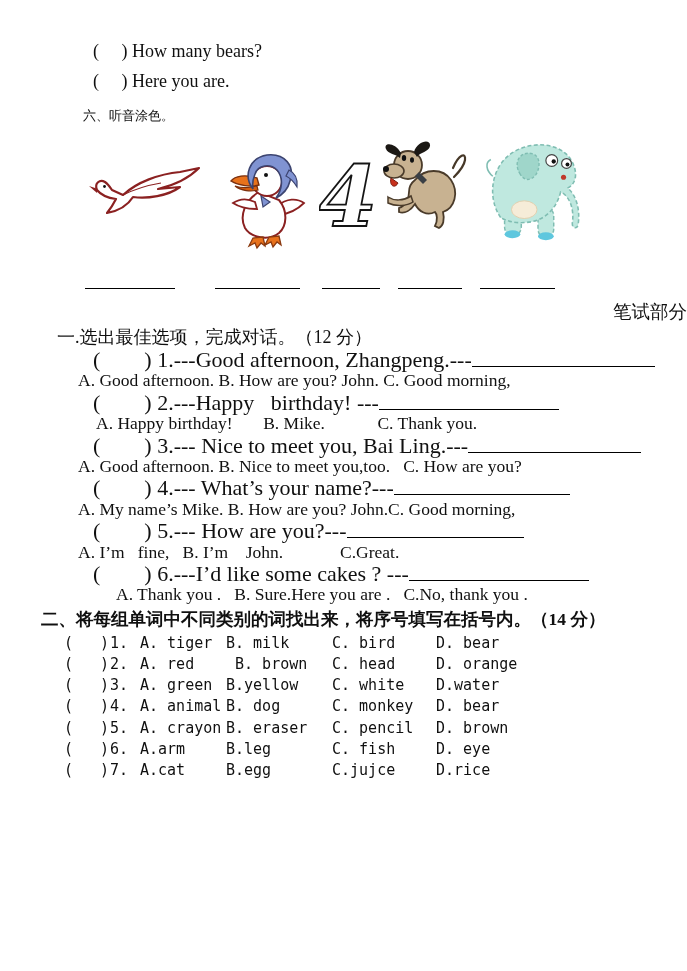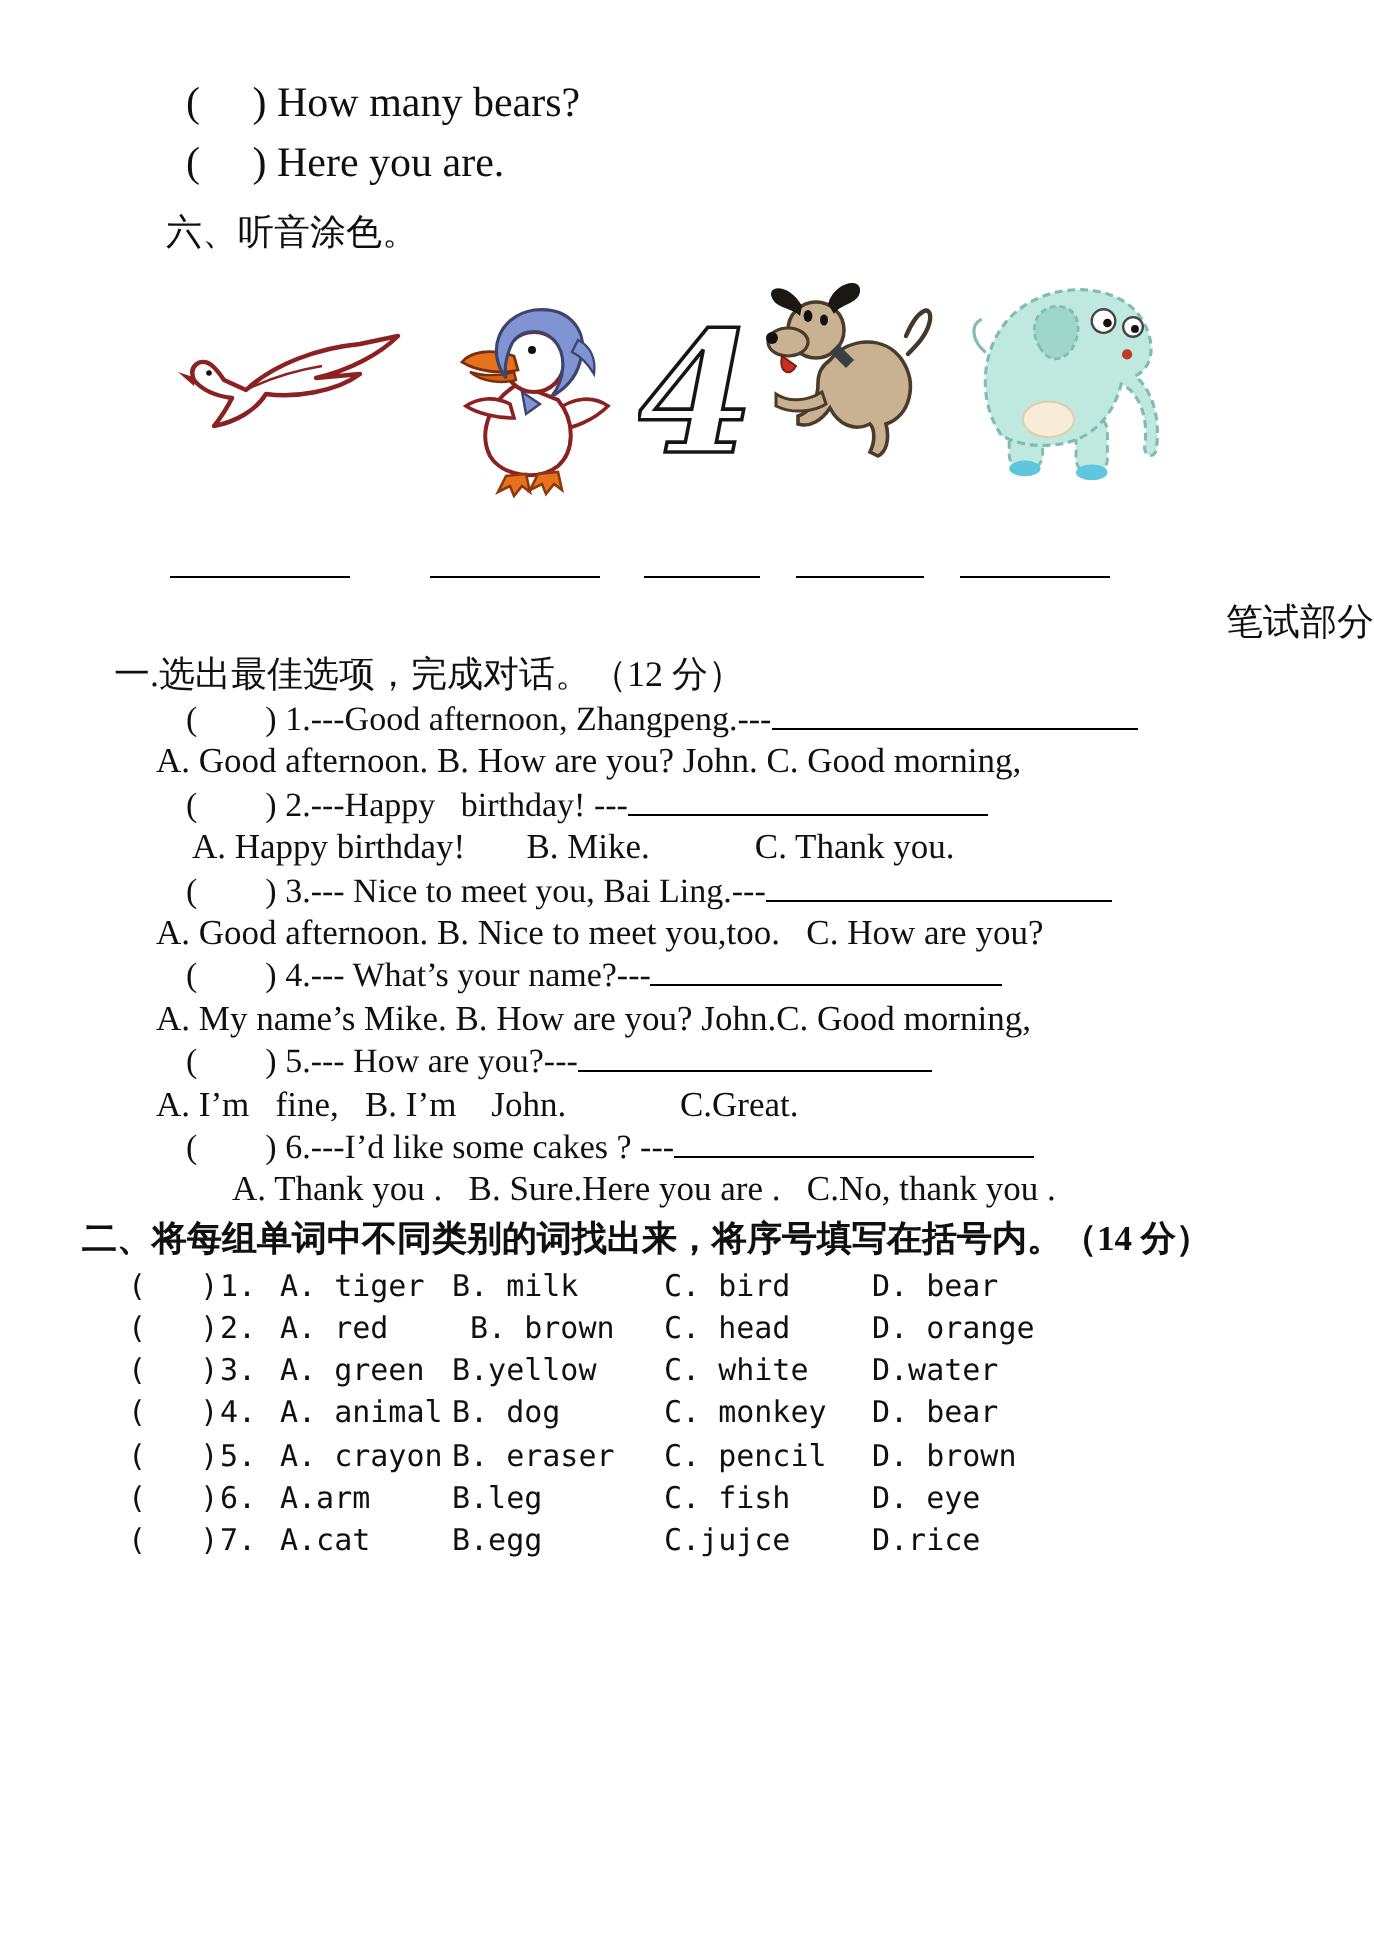--- a/index.html
+++ b/index.html
@@ -2,30 +2,30 @@
 <html><head>
 <meta charset="utf-8">
 <style>
   html,body{margin:0;padding:0;}
   body{
     width:687px;height:971px;background:#ffffff;color:#101010;
     font-family:"Liberation Serif","DejaVu Serif",serif;
     overflow:hidden;
   }
   .page{position:relative;width:687px;height:971px;}
-  .top-line{font-size:21px;line-height:22px;margin:8px 4px 0 93px;white-space:pre;}
+  .top-line{font-size:18px;line-height:22px;margin:8px 4px 0 93px;white-space:pre;}
   .top-line.first{margin-top:40px;}
-  .sec6-title{font-size:18px;line-height:24px;margin:12px 0 0 83px;}
+  .sec6-title{font-size:13px;line-height:24px;margin:12px 0 0 83px;}
   .images-row{display:flex;align-items:flex-end;height:120px;margin:2px 0 0 85px;}
   .img-box{flex:none;}
   .blanks-row{margin:26px 0 0 85px;height:15px;line-height:14px;}
   .blank{display:inline-block;height:12px;border-bottom:1.6px solid #000;}
   .written-title{font-size:18.5px;line-height:22px;margin-top:10px;padding-left:43px;text-align:right;}
   .p1-heading{font-size:18px;line-height:24px;margin:2px 0 0 57px;}
-  .q-line{font-size:17px;line-height:21.4px;margin-left:93px;white-space:pre;}
+  .q-line{font-size:22px;line-height:21.4px;margin-left:93px;white-space:pre;}
   .a-line{font-size:17.5px;line-height:21.4px;margin-left:78px;white-space:pre;}
   .uline{display:inline-block;width:180px;height:14px;border-bottom:1.5px solid #000;}
   .p2-heading{font-size:17.5px;line-height:25px;margin:1px 0 0 41px;white-space:pre;font-weight:bold;}
   .p2-rows{margin-top:1px;}
   .p2-row{
     display:grid;grid-template-columns:46px 30px 86px 106px 104px auto;
     padding-left:64px;font-family:"DejaVu Sans Mono","Liberation Mono",monospace;
     font-size:15px;line-height:21.2px;white-space:pre;
   }
 </style>

